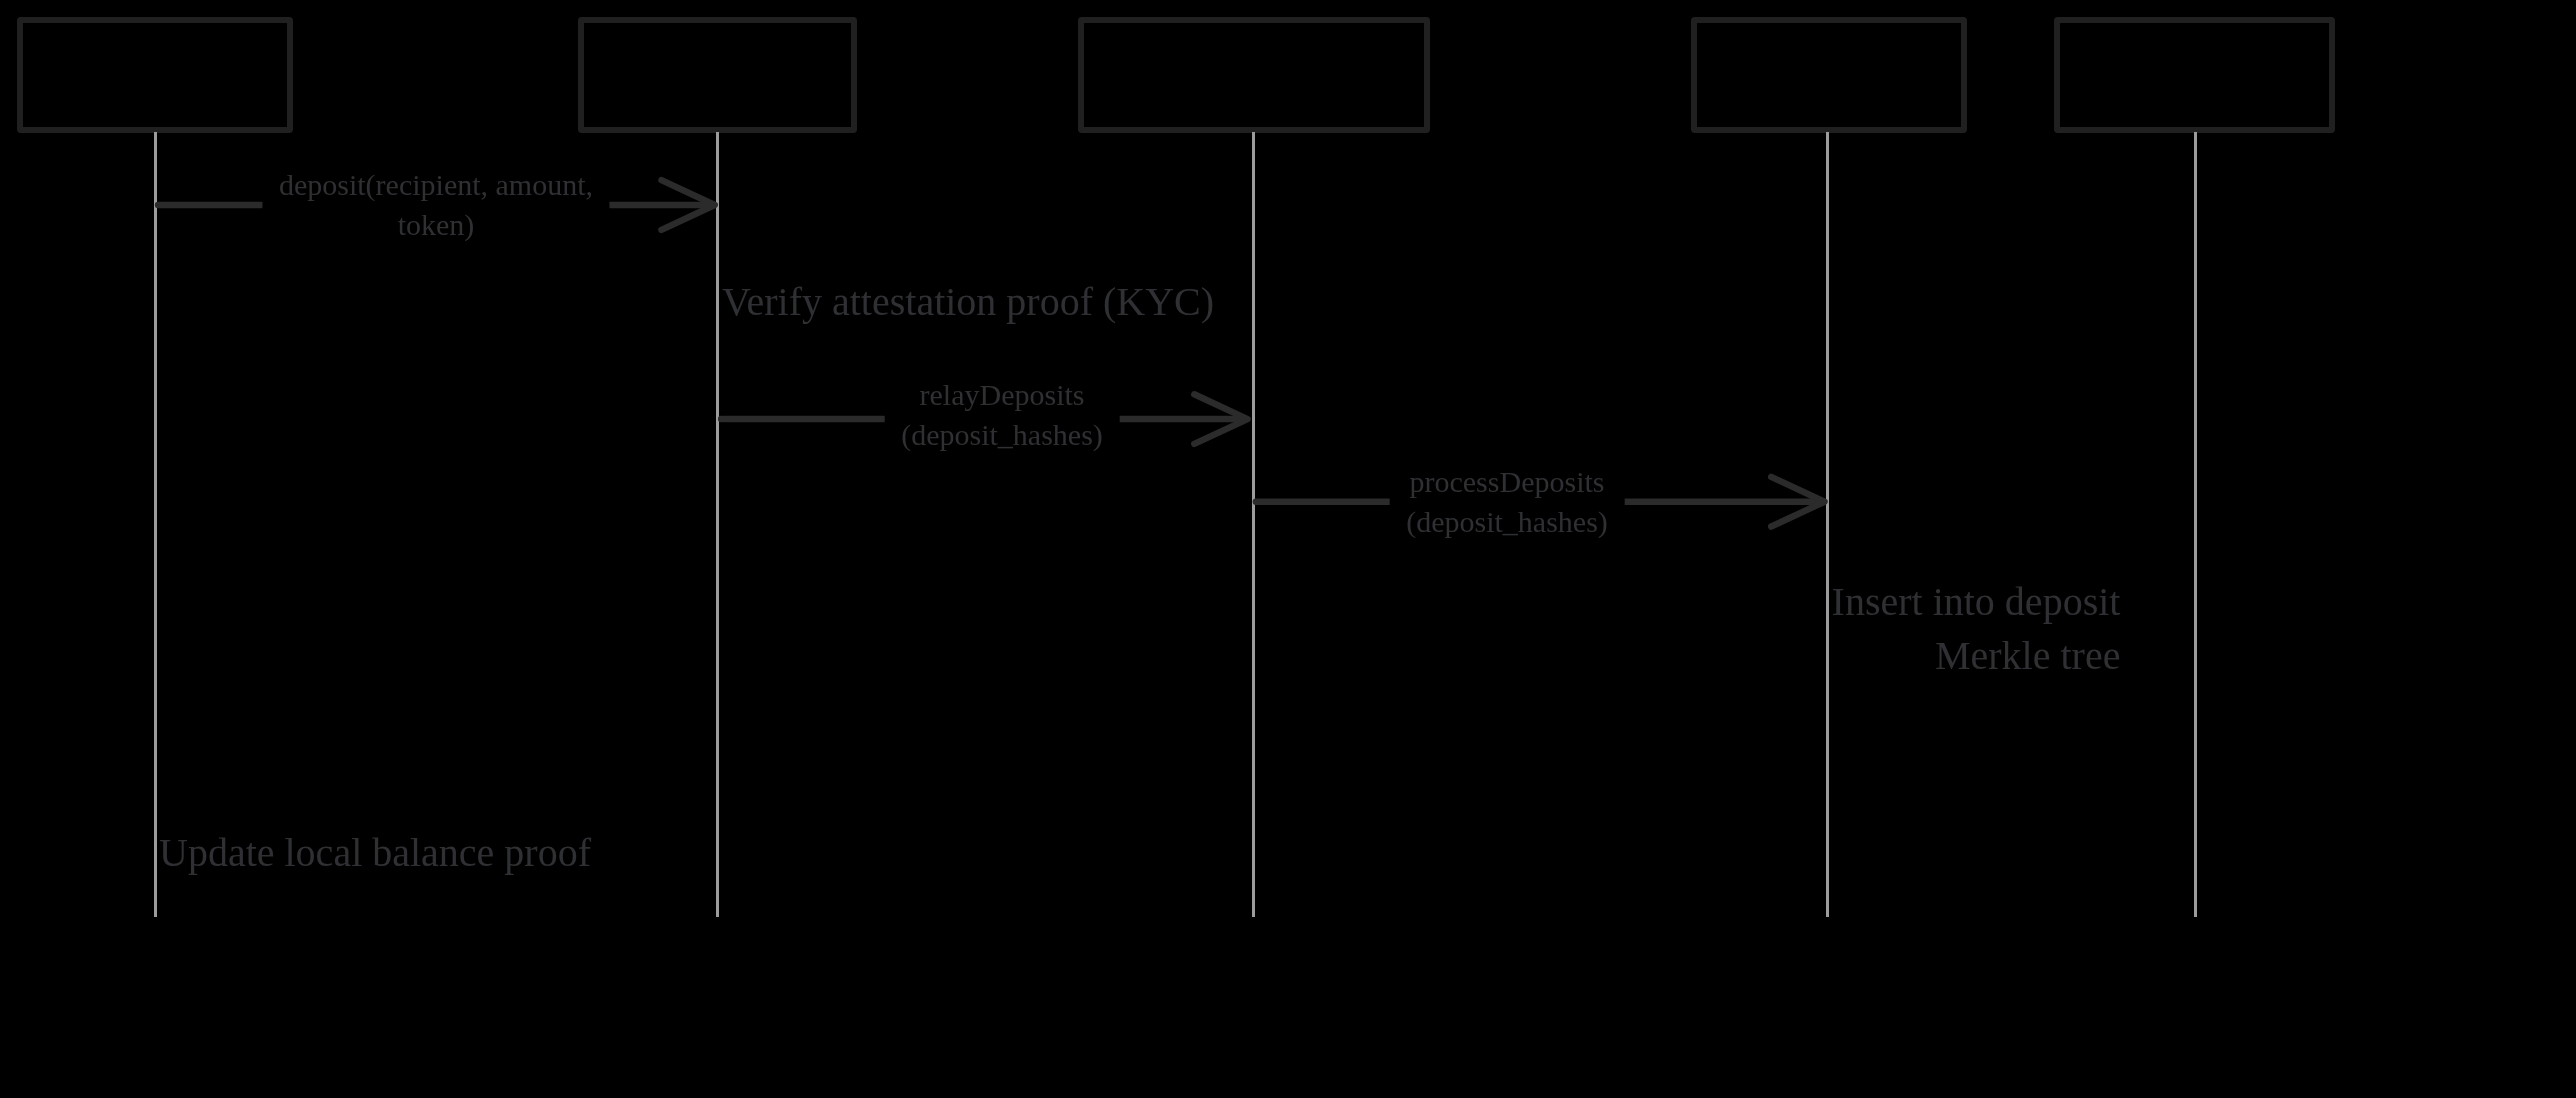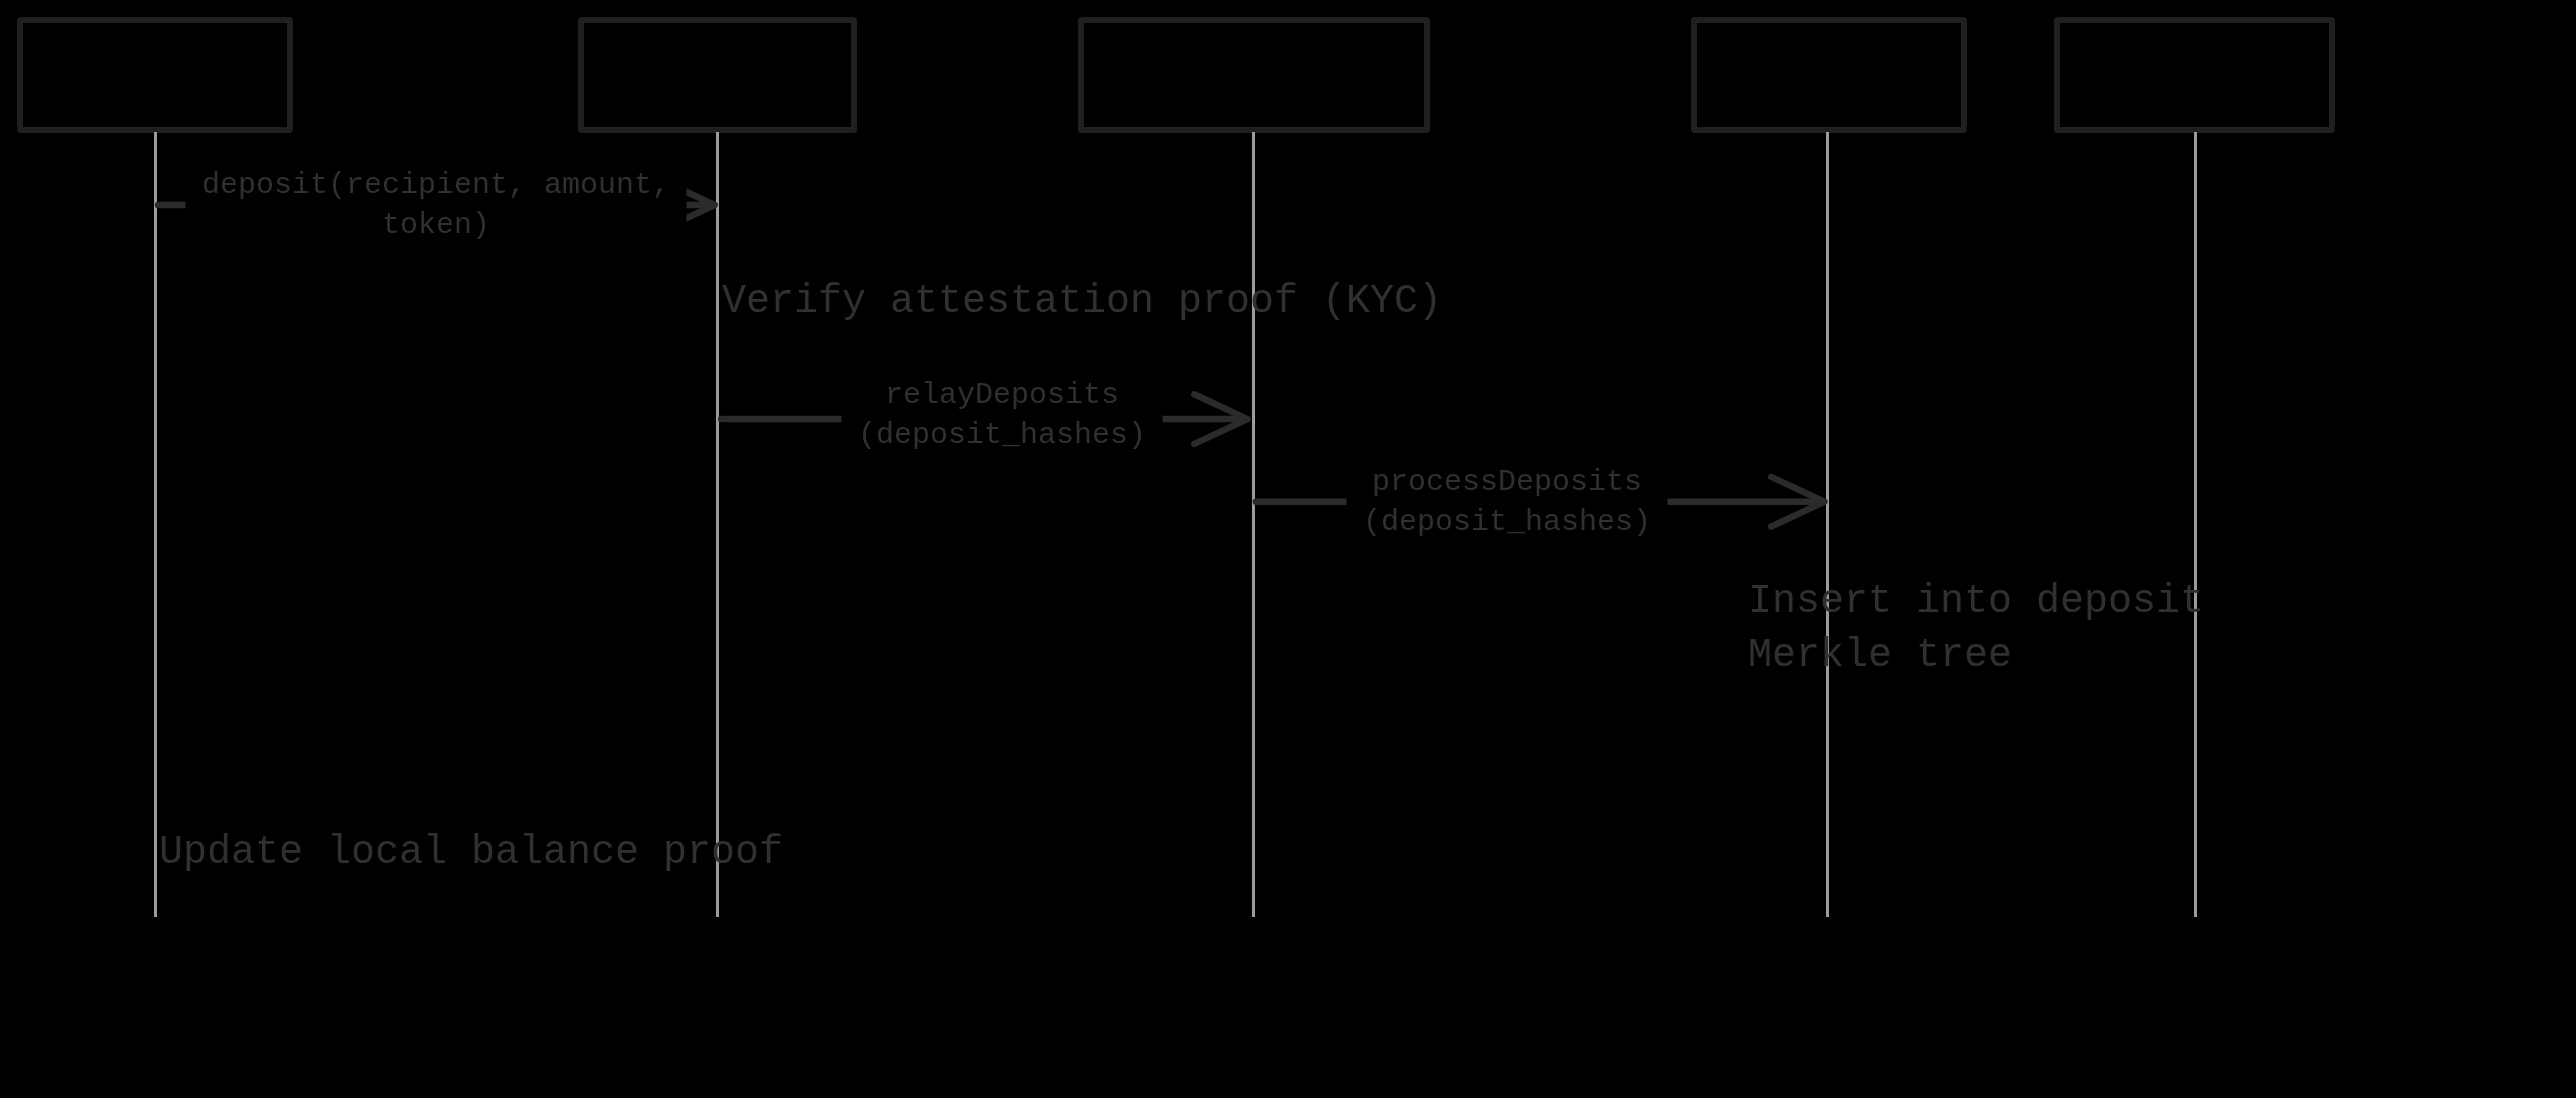--- a/index.html
+++ b/index.html
@@ -8,21 +8,21 @@
     --lifeline:#9c9c9c;
     --ink:#2f3033;
     --arrow:#2b2b2b;
   }
   html,body{margin:0;padding:0;background:var(--background);}
   .canvas{
     position:relative;
     width:2576px;height:917px;
     background:var(--background);
     overflow:hidden;
-    font-family:Liberation Mono, monospace;
+    font-family:Liberation Serif, serif;
   }
   .actor-box{
     position:absolute;
     background:var(--background);
     border:6.4px solid var(--box-border);
     border-radius:3.7px;
     box-sizing:border-box;
     display:flex;align-items:center;justify-content:center;
     color:var(--background); 
     font-size:30px;
@@ -45,21 +45,21 @@
     white-space:pre-line;
     padding:3.7px 16.5px;
   }
   .note{
     position:absolute;
     color:var(--ink);
     font-size:40px;
     line-height:1.36;
     white-space:pre-line;
   }
-  .note.centered{transform:translateX(-50%);text-align:left;}
+  .note.centered{transform:translateX(-50%);text-align:right;}
 </style>
 </head>
 <body>
 
 <div class="canvas">
 
   <div class="actor-box" style="left:16.5px;top:16.5px;width:276px;height:116px">
       <span></span>
     </div>
   <div class="actor-box" style="left:578px;top:16.5px;width:279px;height:116px">

